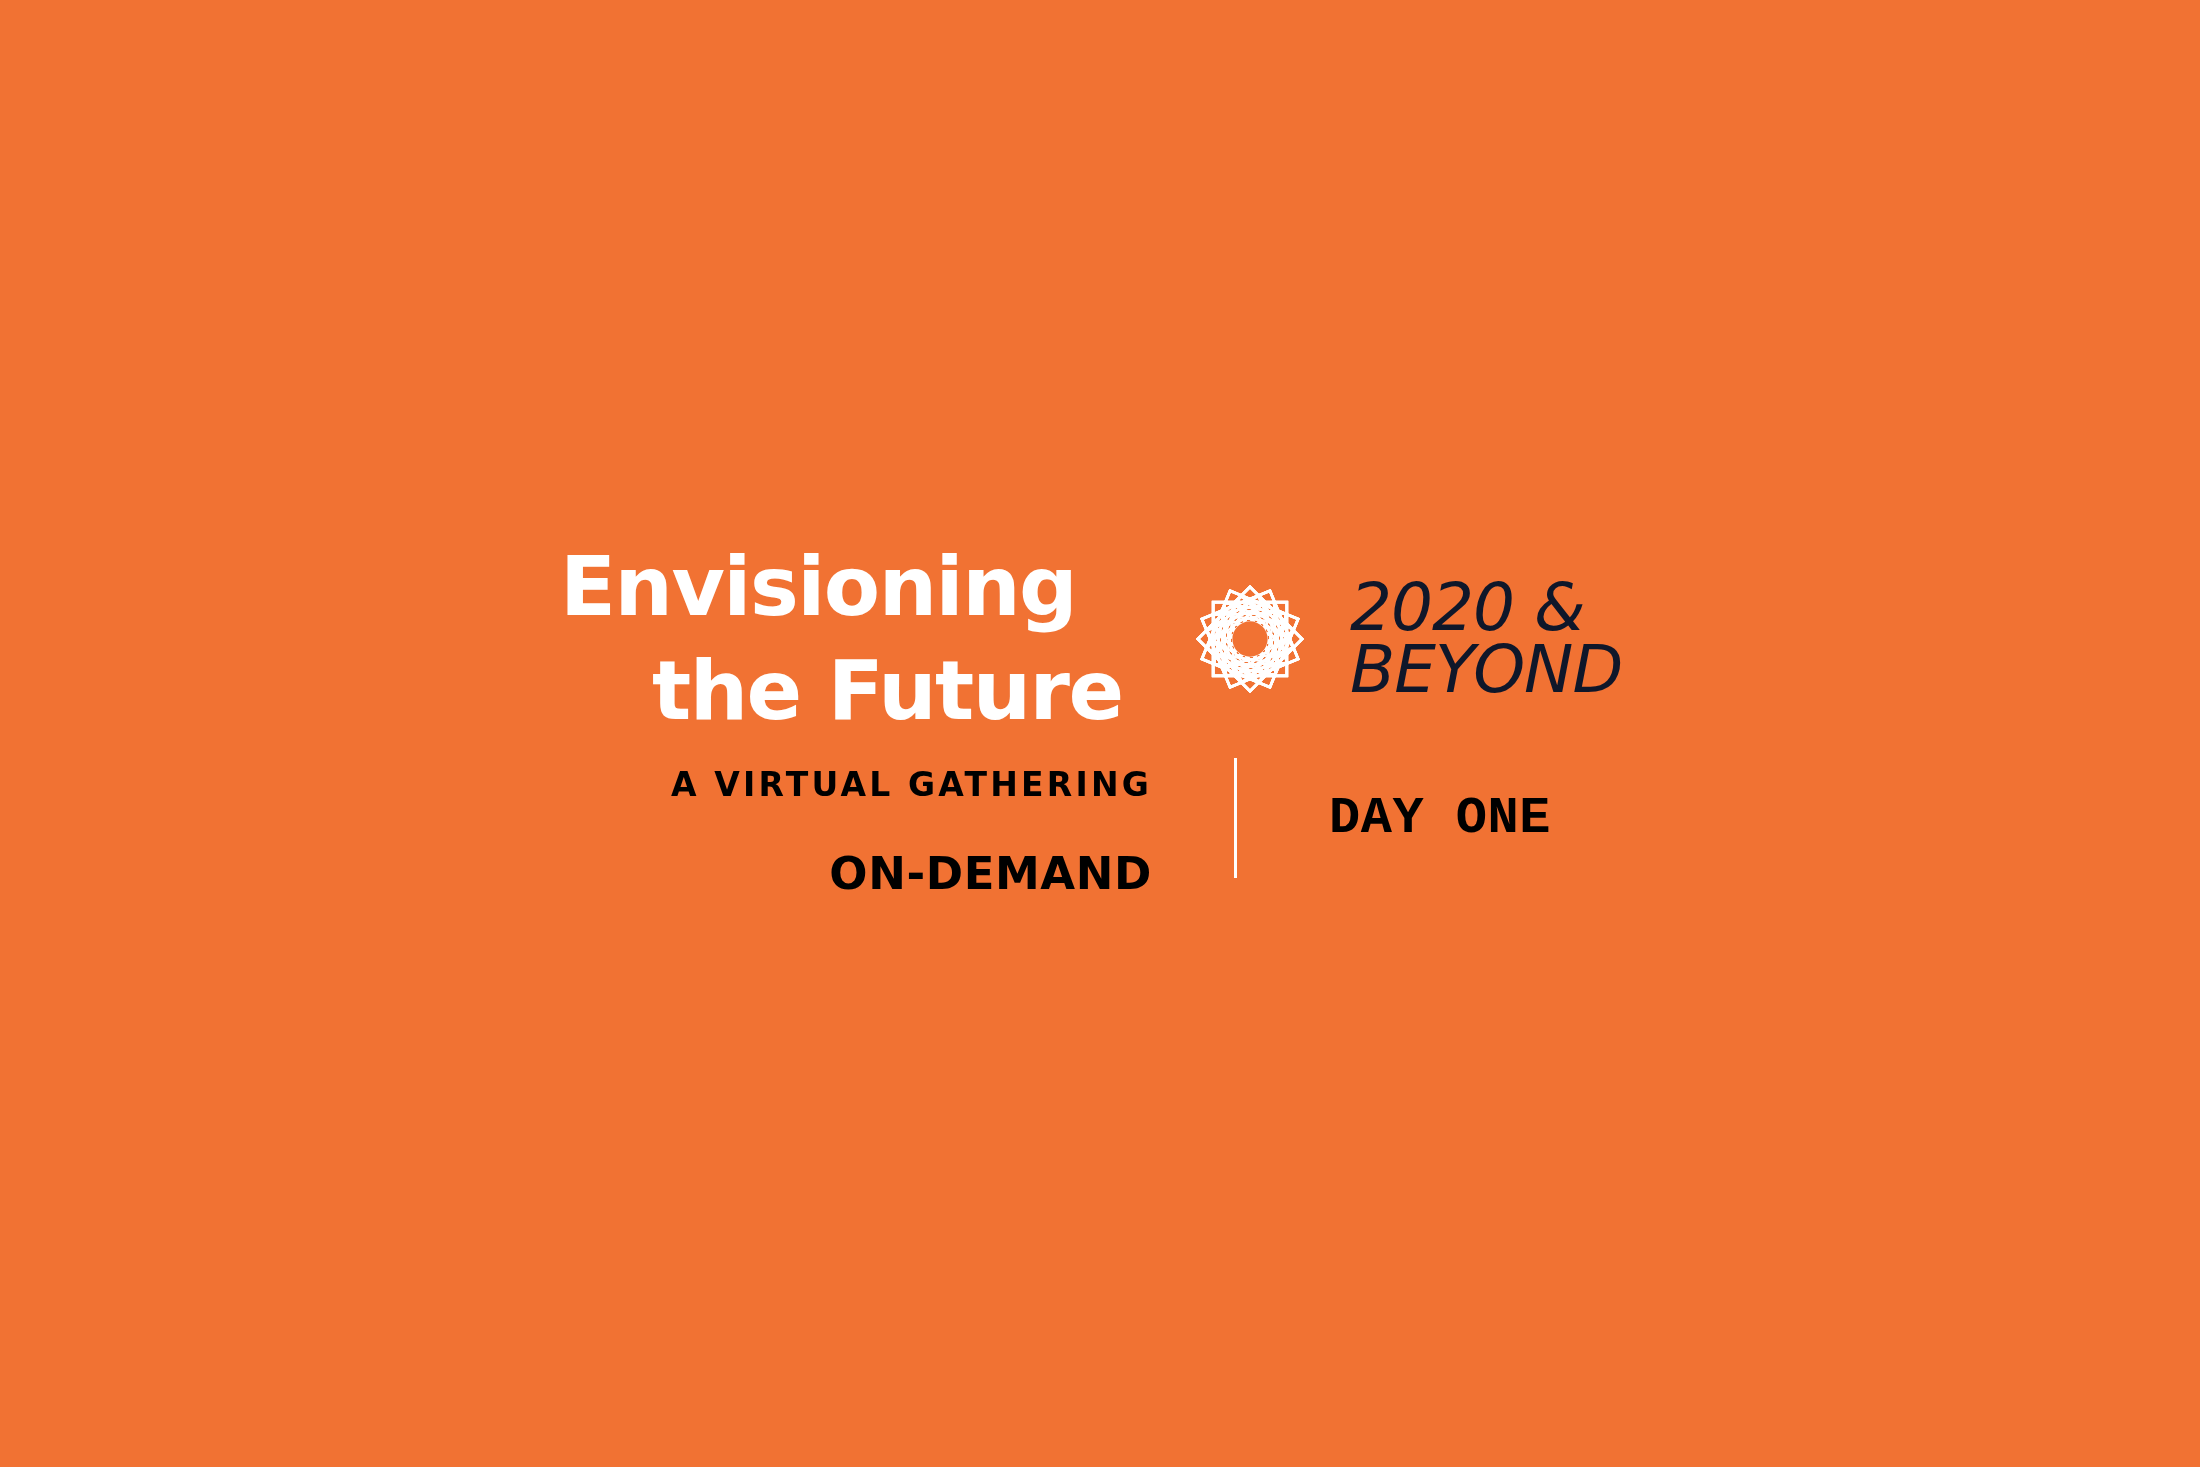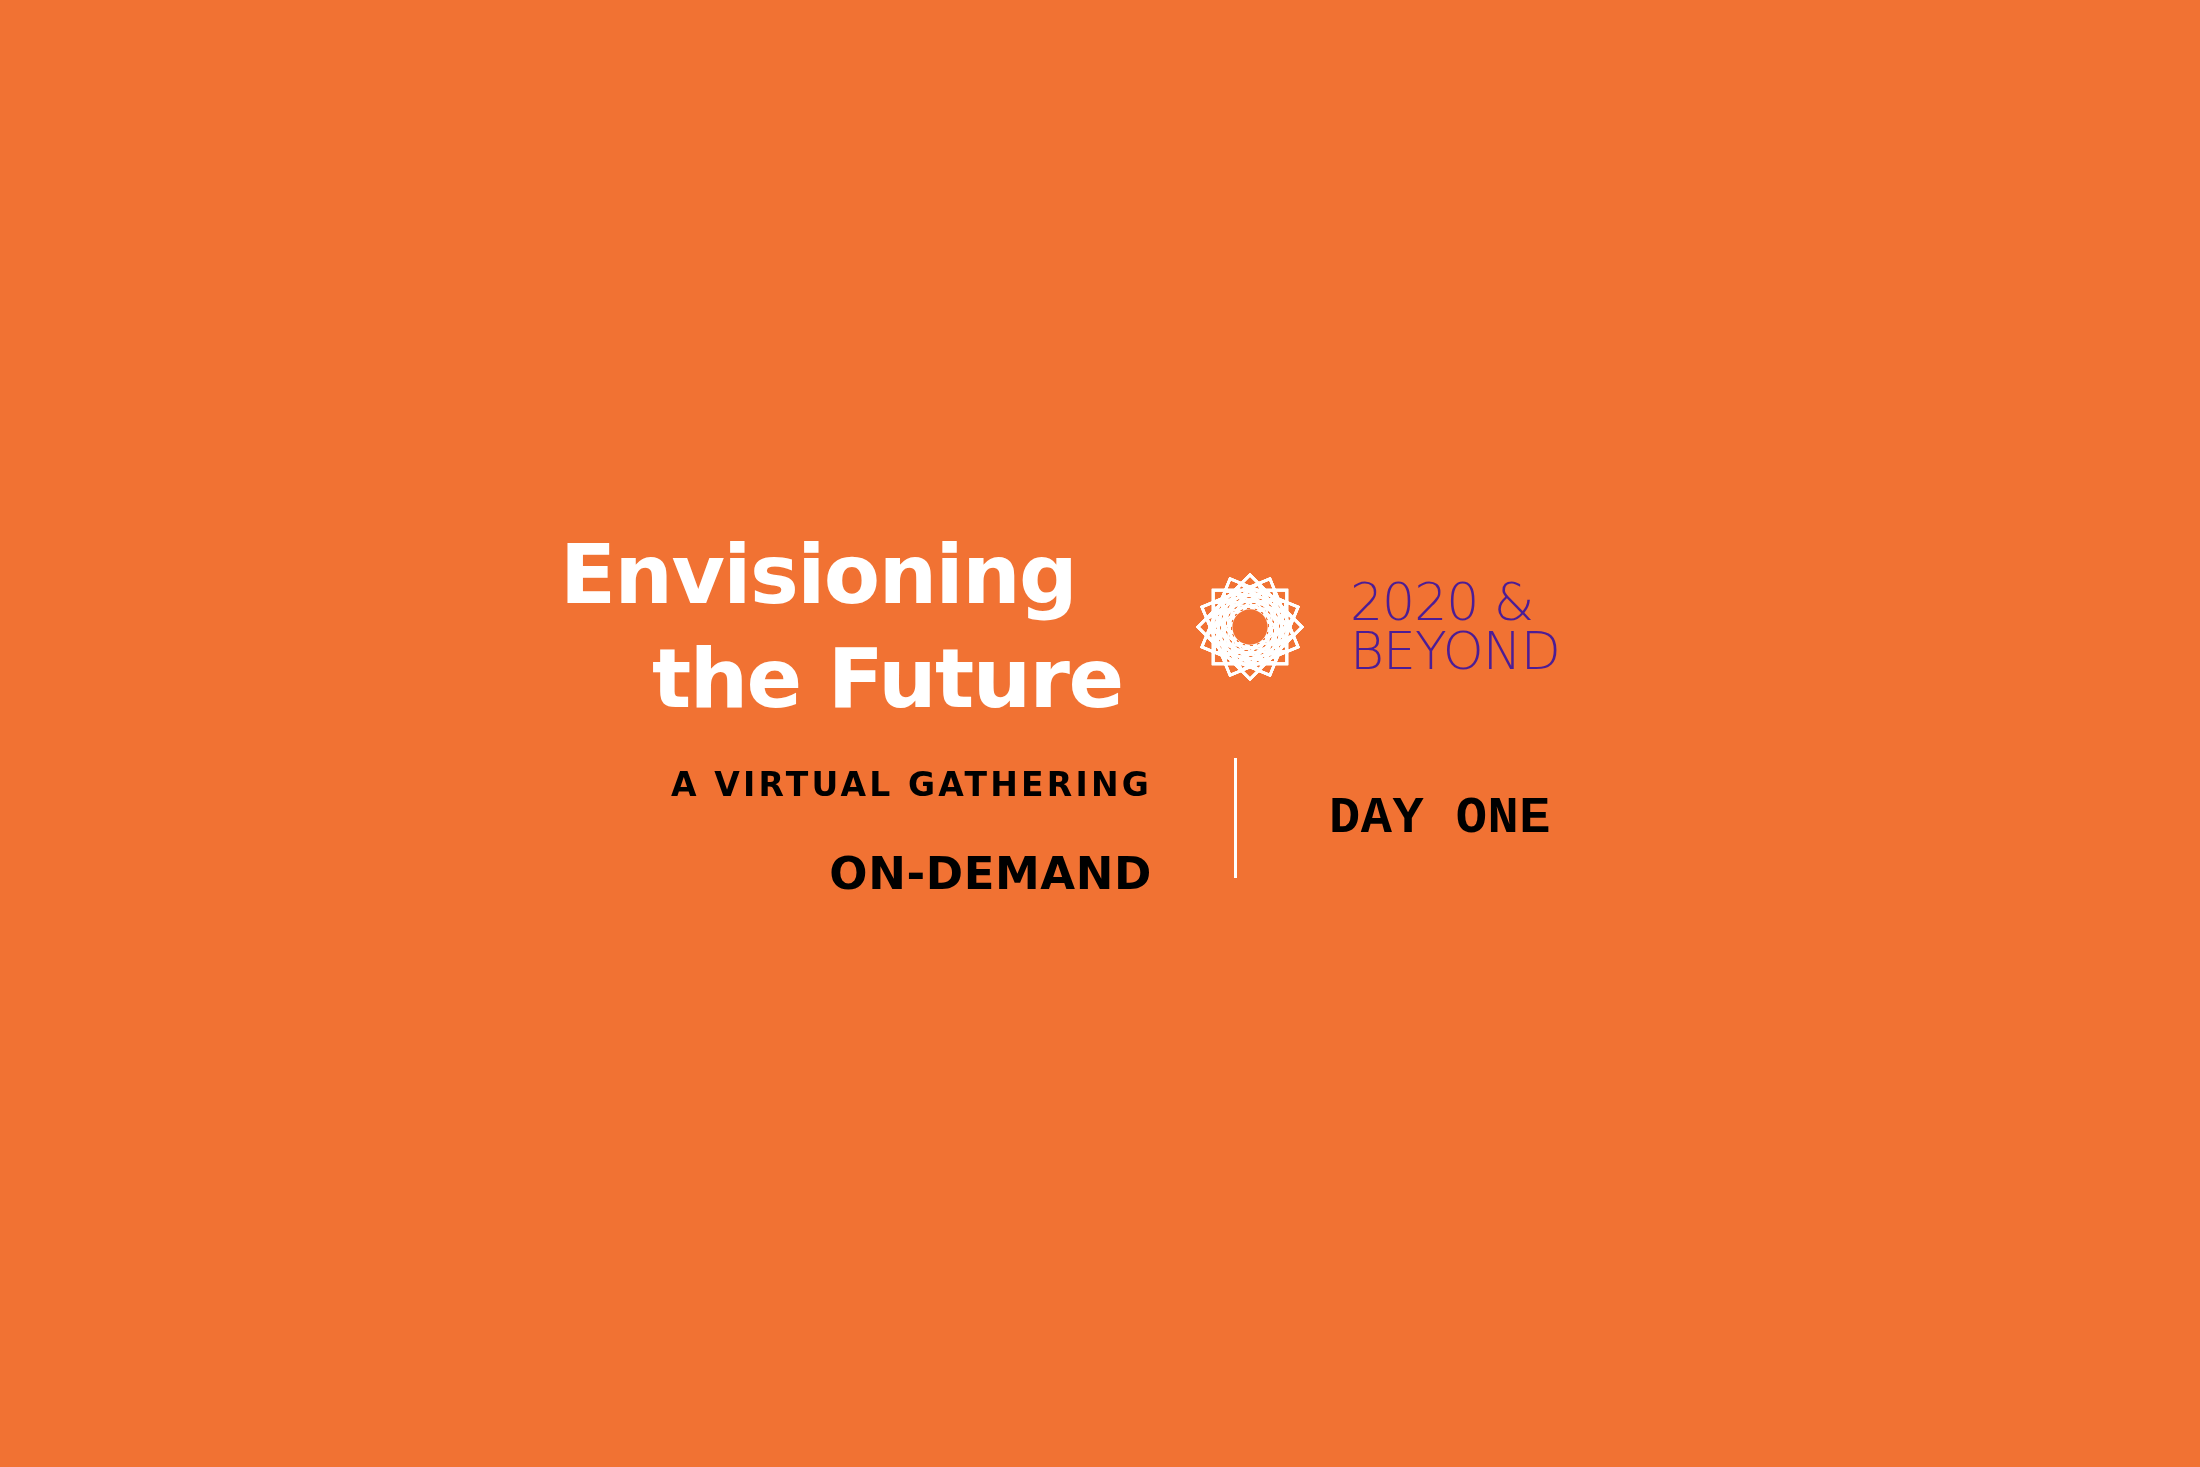--- a/index.html
+++ b/index.html
@@ -29,21 +29,21 @@
     left: 560px;
     top: 535px;
     width: 1060px;
     height: 365px;
   }
 
   
   .brand-row {
     position: absolute;
     left: 0;
-    top: 0;
+    top: 12px;
     display: flex;
     align-items: center;
   }
 
   .wordmark {
     color: #ffffff;
     font-family: "DejaVu Sans", sans-serif;
     font-weight: 700;
     font-size: 82px;
     line-height: 0.97;
@@ -65,27 +65,28 @@
   .logo-mark {
     width: 168px;
     height: 168px;
     flex: 0 0 168px;
     margin-left: 16px;
     margin-right: 16px;
     display: block;
   }
 
   .year-block {
-    color: #4c1d95;
+    color: #0f172a;
     font-family: "DejaVu Sans", sans-serif;
     font-weight: 300;
-    font-size: 52px;
+    font-size: 66px;
     line-height: 0.93;
     letter-spacing: -1px;
     white-space: nowrap;
+    font-style: italic;
   }
   .year-block span { display: block; }
 
   
   .meta-row {
     position: absolute;
     left: 0;
     top: 215px;
     width: 1060px;
     height: 140px;

